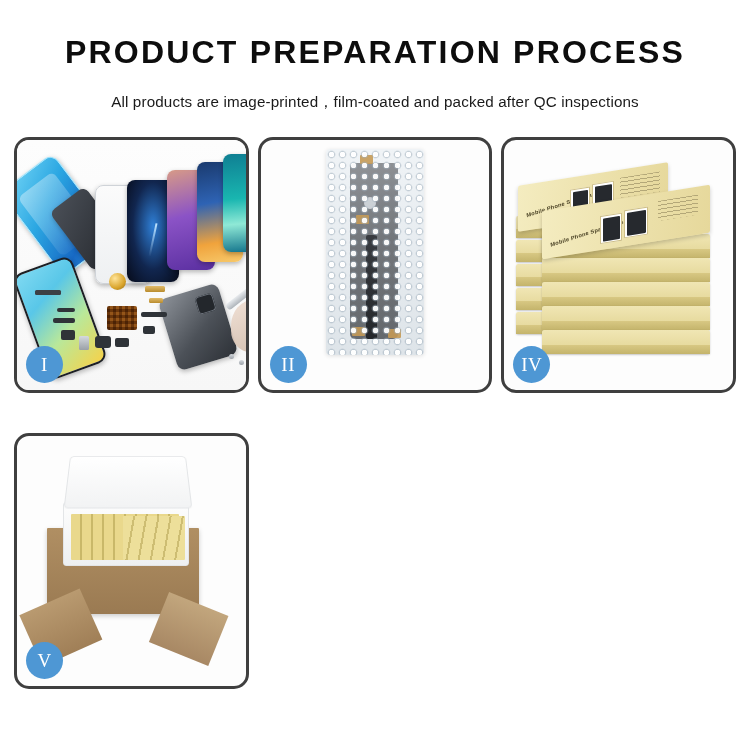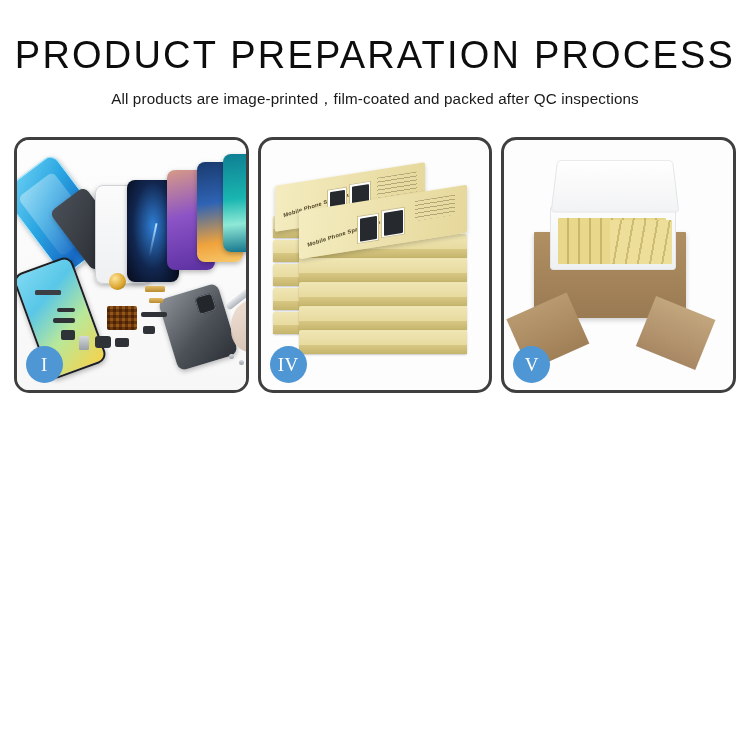--- a/index.html
+++ b/index.html
@@ -6,26 +6,26 @@
   body{
     width:750px;height:750px;background:#ffffff;
     font-family:"Liberation Sans",sans-serif;
     overflow:hidden;position:relative;
   }
   .page{width:750px;height:750px;position:relative;}
 
   
   .header{padding-top:36px;text-align:center;}
   .title{
-    font-size:38px;font-weight:400;color:#0d0d0d;
+    font-size:32px;font-weight:700;color:#0d0d0d;
     letter-spacing:2.2px;line-height:1;
     font-family:"Liberation Sans",sans-serif;
   }
   .subtitle{
-    margin-top:15px;font-size:15.2px;color:#1a1a1a;
+    margin-top:24px;font-size:15.2px;color:#1a1a1a;
     letter-spacing:.15px;font-weight:400;
   }
 
   
   .grid{
     position:absolute;left:14px;top:137px;
     width:722px;height:552px;
     display:grid;
     grid-template-columns:repeat(3,1fr);
     grid-template-rows:repeat(2,1fr);
@@ -249,20 +249,34 @@
         <div class="flex" style="left:124px;top:172px;width:26px;height:5px;"></div>
         <div class="flex" style="left:126px;top:186px;width:12px;height:8px;"></div>
         <div class="hand"></div>
         <div class="screwdriver"></div>
         <div class="chip silver" style="left:212px;top:214px;width:5px;height:5px;border-radius:50%;"></div>
         <div class="chip silver" style="left:222px;top:220px;width:5px;height:5px;border-radius:50%;"></div>
       </div>
       <div class="badge">I</div>
     </div>
 
+    <div class="panel">
+      <div class="scene">
+        <div class="bag">
+          <div class="innerpart"></div>
+          <div class="cablestrip"></div>
+          <div class="tape" style="left:34px;top:6px;"></div>
+          <div class="tape" style="left:30px;top:66px;"></div>
+          <div class="tape" style="left:26px;top:178px;"></div>
+          <div class="tape" style="left:62px;top:180px;"></div>
+          <div class="bubbles"></div>
+        </div>
+      </div>
+      <div class="badge">II</div>
+    </div>
 
 
     <div class="panel">
       <div class="scene">
         <div class="stack">
           <div class="kbox" style="left:0;top:60px;width:150px;height:22px;">
               <span class="side"></span>
             </div>
           <div class="kbox" style="left:0;top:84px;width:150px;height:22px;">
               <span class="side"></span>

